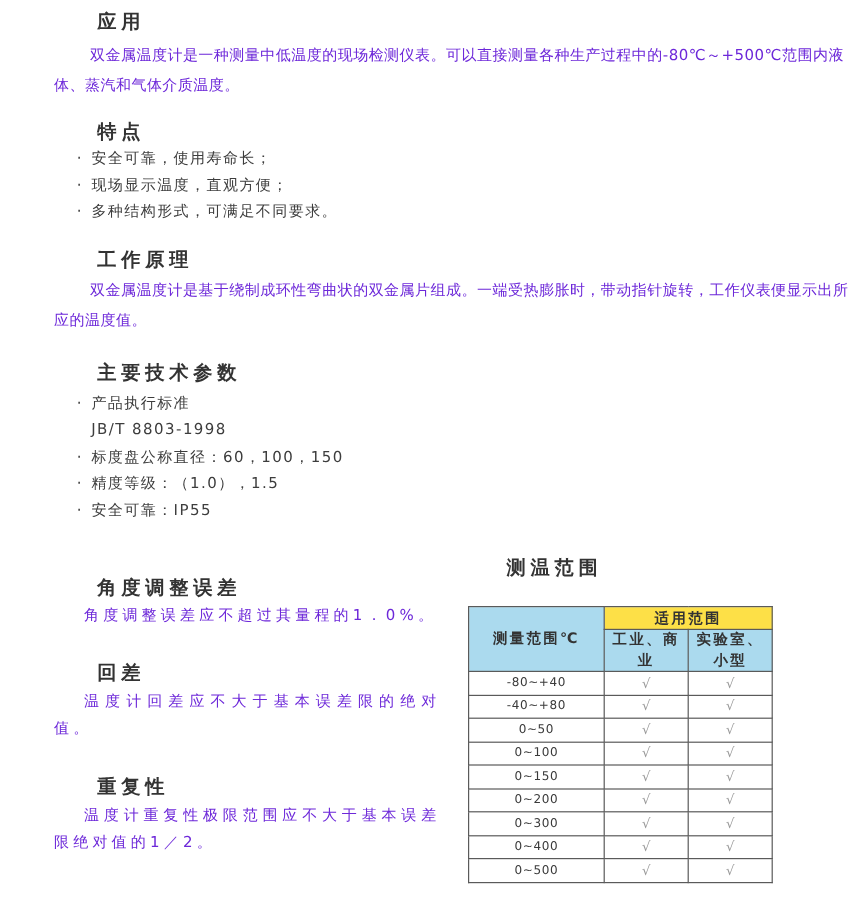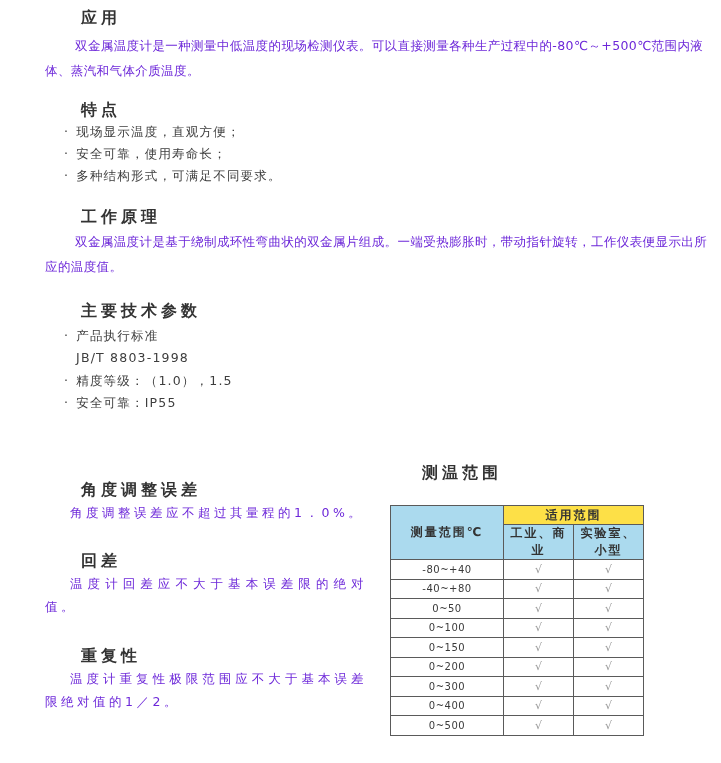--- a/index.html
+++ b/index.html
@@ -45,32 +45,33 @@
   td.chk   { font-size:11px; color:#9a9a9a; }
 </style>
 </head>
 <body>
 
 <h2 class="hd" style="top:8px">应用</h2>
 <p class="para wide" style="top:33px">双金属温度计是一种测量中低温度的现场检测仪表。可以直接测量各种生产过程中的-80℃～+500℃范围内液体、蒸汽和气体介质温度。</p>
 
 <h2 class="hd" style="top:100px">特点</h2>
 <div class="list" style="top:121px">
+  <div class="li"><span class="blt">·</span><span>安全可靠，使用寿命长；</span></div>
   <div class="li"><span class="blt">·</span><span>现场显示温度，直观方便；</span></div>
-  <div class="li"><span class="blt">·</span><span>安全可靠，使用寿命长；</span></div>
   <div class="li"><span class="blt">·</span><span>多种结构形式，可满足不同要求。</span></div>
 </div>
 
 <h2 class="hd" style="top:207px">工作原理</h2>
 <p class="para wide" style="top:229px">双金属温度计是基于绕制成环性弯曲状的双金属片组成。一端受热膨胀时，带动指针旋转，工作仪表便显示出所应的温度值。</p>
 
 <h2 class="hd" style="top:301px">主要技术参数</h2>
 <div class="list params" style="top:325px">
   <div class="li"><span class="blt">·</span><span>产品执行标准</span></div>
   <div class="li sub"><span>JB/T 8803-1998</span></div>
+  <div class="li"><span class="blt">·</span><span>标度盘公称直径：60，100，150</span></div>
   <div class="li"><span class="blt">·</span><span>精度等级：（1.0），1.5</span></div>
   <div class="li"><span class="blt">·</span><span>安全可靠：IP55</span></div>
 </div>
 
 <h2 class="hd" style="top:480px">角度调整误差</h2>
 <p class="para narrow" style="top:502px">角度调整误差应不超过其量程的1．0%。</p>
 
 <h2 class="hd" style="top:551px">回差</h2>
 <p class="para narrow" style="top:573px">温度计回差应不大于基本误差限的绝对值。</p>
 

